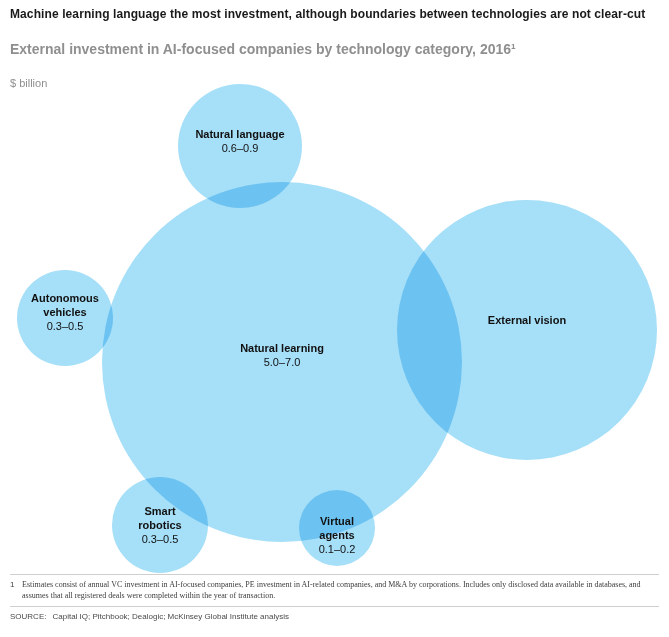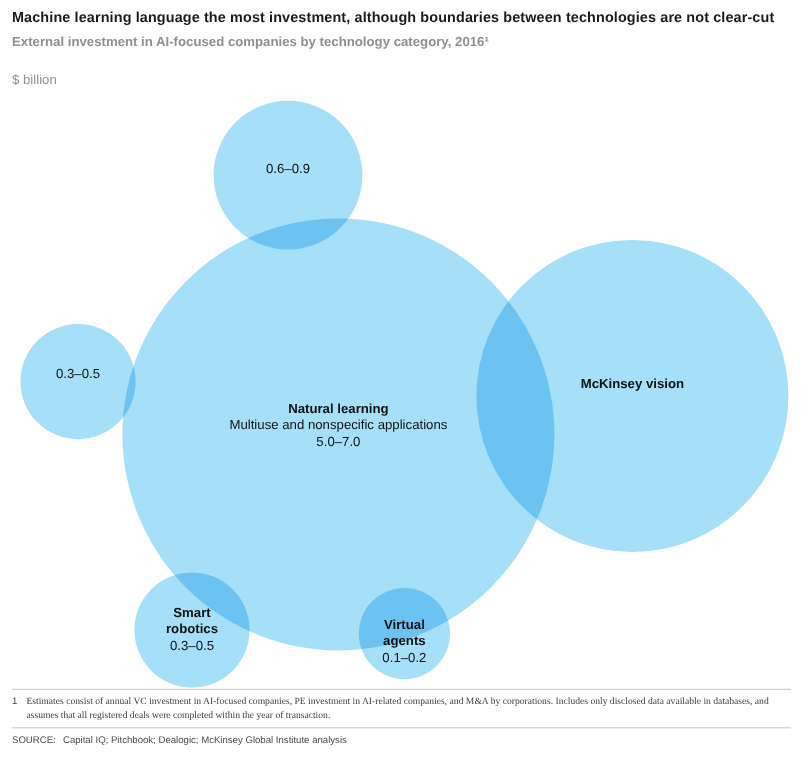--- a/index.html
+++ b/index.html
@@ -9,21 +9,21 @@
     font-family: "Liberation Sans", sans-serif;
     color: #1a1a1a;
     position: relative;
     overflow: hidden;
   }
   .page { position: relative; width: 669px; height: 637px; }
 
   
   .header { position: absolute; left: 10px; right: 10px; top: 7px; }
   .title { font-size: 12px; font-weight: bold; color: #1a1a1a; letter-spacing: 0.1px; }
-  .subtitle { margin-top: 8px; font-size: 11px; font-weight: bold; color: #8f8f8f; }
+  .subtitle { margin-top: 20px; font-size: 14px; font-weight: bold; color: #8f8f8f; }
   .unit { margin-top: 20px; font-size: 11px; color: #8f8f8f; }
 
   
   .chart { position: absolute; left: 0; top: 70px; width: 669px; height: 505px; }
   .circle {
     position: absolute;
     border-radius: 50%;
     background: #a6dff8;
     mix-blend-mode: multiply;
   }
@@ -87,33 +87,34 @@
 
     <div class="circle c-ml"></div>
     <div class="circle c-nl"></div>
     <div class="circle c-cv"></div>
     <div class="circle c-av"></div>
     <div class="circle c-sr"></div>
     <div class="circle c-va"></div>
 
     <div class="label l-ml">
       <span class="name">Natural learning</span>
-      <span class="sub">Multiuse and nonspecific applications</span>
       <span class="val">5.0–7.0</span>
     </div>
 
     <div class="label l-cv">
-      <span class="name">McKinsey vision</span>
+      <span class="name">External vision</span>
     </div>
 
     <div class="label l-nl">
+      <span class="name">Natural language</span>
       <span class="val">0.6–0.9</span>
     </div>
 
     <div class="label l-av">
+      <span class="name">Autonomous vehicles</span>
       <span class="val">0.3–0.5</span>
     </div>
 
     <div class="label l-sr">
       <span class="name">Smart robotics</span>
       <span class="val">0.3–0.5</span>
     </div>
 
     <div class="label l-va">
       <span class="name">Virtual agents</span>

